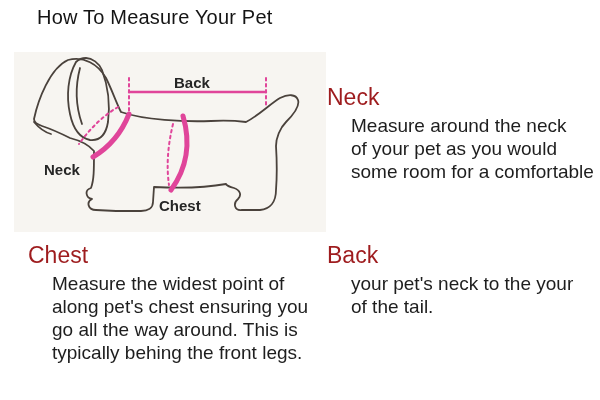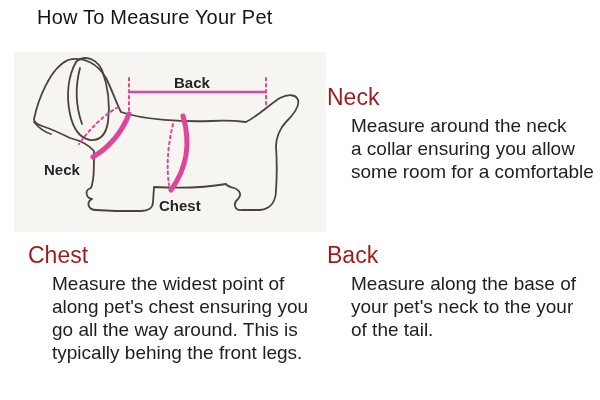--- a/index.html
+++ b/index.html
@@ -104,30 +104,29 @@
 
     <text class="diag-label" x="160" y="36">Back</text>
     <text class="diag-label" x="30" y="123">Neck</text>
     <text class="diag-label" x="145" y="159">Chest</text>
   </svg>
 </div>
 
 <div class="section sec-neck">
   <h2>Neck</h2>
   <div class="line">Measure around the neck</div>
-  <div class="line">a collar ensuring you allow</div>
+  <div class="line">of your pet as you would</div>
   <div class="line">some room for a comfortable</div>
 </div>
 
 <div class="section sec-chest">
   <h2>Chest</h2>
   <div class="line">Measure the widest point of</div>
   <div class="line">along pet's chest ensuring you</div>
   <div class="line">go all the way around. This is</div>
   <div class="line">typically behing the front legs.</div>
 </div>
 
 <div class="section sec-back">
   <h2>Back</h2>
-  <div class="line">Measure along the base of</div>
   <div class="line">your pet's neck to the your</div>
   <div class="line">of the tail.</div>
 </div>
 
 </body></html>

